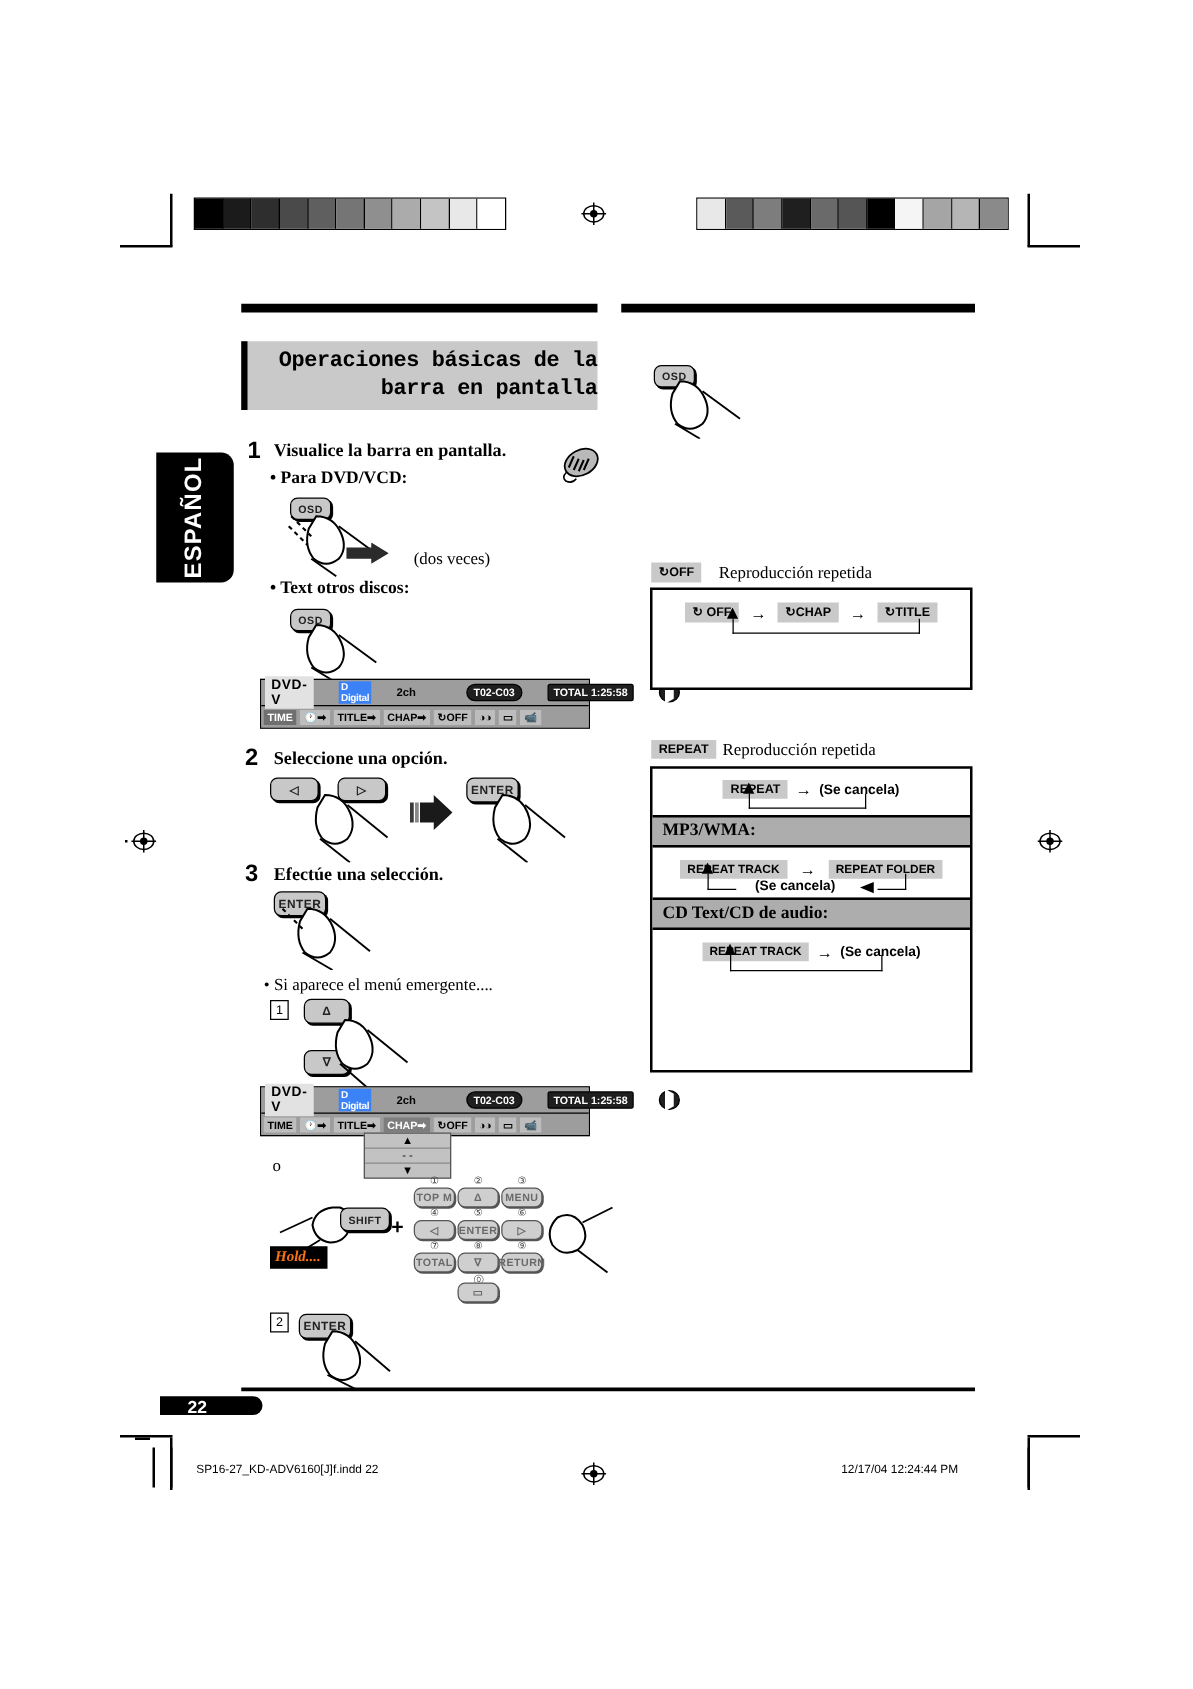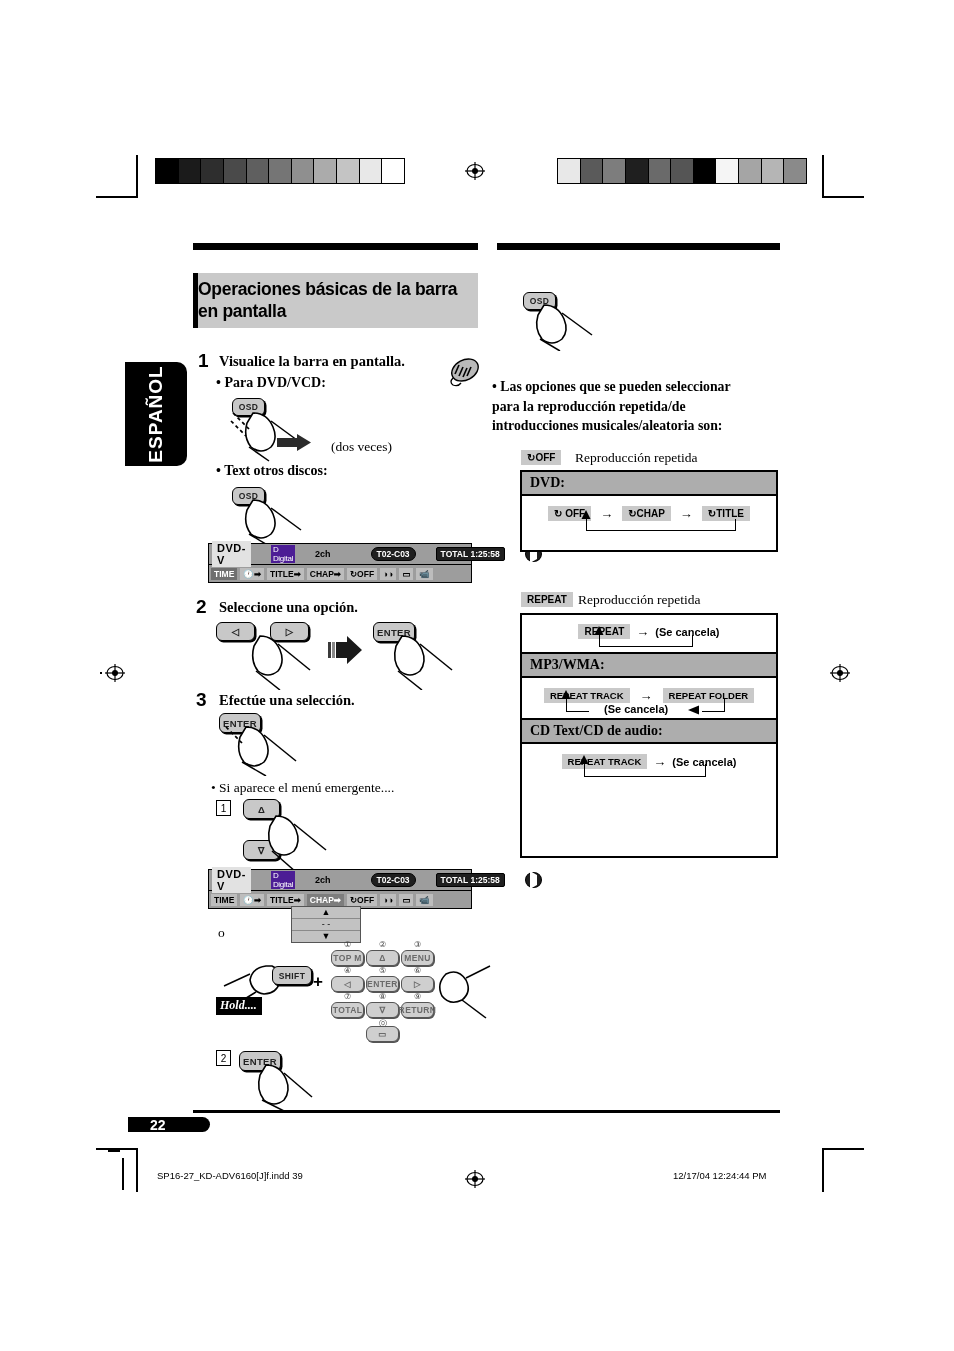--- a/index.html
+++ b/index.html
@@ -24,22 +24,22 @@
     color:#fff;font-family:"Liberation Sans",sans-serif;font-weight:bold;
     font-size:19px;letter-spacing:1px;white-space:nowrap;}
 
   
   .toprule{position:absolute;background:#000;height:7px;}
 
   
   .titlebox{position:absolute;left:193px;top:273px;width:285px;height:55px;
     background:#c9c9c9;border-left:5px solid #000;box-sizing:border-box;
     display:flex;align-items:center;justify-content:center;}
-  .titlebox h1{margin:0;font-family:Liberation Sans, sans-serif;font-weight:bold;
-    font-size:17.5px;line-height:1.25;text-align:left;letter-spacing:-.3px;}
+  .titlebox h1{margin:0;font-family:Liberation Mono, monospace;font-weight:bold;
+    font-size:17.5px;line-height:1.25;text-align:right;letter-spacing:-.3px;}
 
   .rhead{position:absolute;left:497px;top:262px;width:283px;
     font-family:"Liberation Sans",sans-serif;font-weight:bold;font-size:14.5px;
     border-bottom:2.5px solid #000;padding-bottom:2px;letter-spacing:-.2px;}
 
   
   .stepno{position:absolute;font-family:"Liberation Sans",sans-serif;font-weight:bold;font-size:19px;}
   .steptxt{position:absolute;font-family:"Liberation Serif",serif;font-weight:bold;font-size:14.5px;}
   .sub{position:absolute;font-family:"Liberation Serif",serif;font-weight:bold;font-size:14px;}
   .plain{position:absolute;font-family:"Liberation Serif",serif;font-size:13.5px;}
@@ -52,36 +52,36 @@
     box-shadow:1.5px 1.5px 0 #000;}
   .key.big{font-size:9.5px;}
   .key.dim{color:#6a6a6a;background:#cfcfcf;box-shadow:1px 1px 0 #555;border-color:#555;}
 
   
   .finger{position:absolute;}
 
   
   .bigarrow{position:absolute;}
 
-  .holdbadge{position:absolute;background:#000;color:#ffffff;
+  .holdbadge{position:absolute;background:#000;color:#f97316;
     font-family:"Liberation Serif",serif;font-style:italic;font-weight:bold;
     font-size:12px;padding:1px 5px 2px 4px;}
 
   
   .osdbar{position:absolute;background:#9d9d9d;border:1.5px solid #000;
     font-family:"Liberation Sans",sans-serif;width:262px;}
   .osdrow1{display:flex;align-items:center;height:20px;background:#9d9d9d;padding:0 3px;gap:20px;}
   .osdrow2{display:flex;align-items:center;height:17px;background:#9d9d9d;
      border-top:1.5px solid #000;padding:0 2px;gap:3px;}
   .chip{background:#cfcfcf;border:1px solid #3a3a3a;border-radius:2px;
         font-size:8.5px;font-weight:bold;padding:1px 3px;white-space:nowrap;}
   .chip.dark{background:#1f1f1f;color:#fff;border-radius:7px;border-color:#000;padding:1px 5px;}
   .chip.flat{background:#bdbdbd;border:none;border-radius:0;}
   .dvdv{background:#e2e2e2;font-weight:bold;font-size:11px;padding:1px 5px;letter-spacing:.5px;}
-  .dolby{font-size:8px;font-weight:normal;background:#4c1d95;color:#fff;padding:0 2px;letter-spacing:-.3px;}
+  .dolby{font-size:8px;font-weight:bold;background:#3b82f6;color:#fff;padding:0 2px;letter-spacing:-.3px;}
   .playtri{width:0;height:0;border-left:7px solid #fff;border-top:4.5px solid transparent;border-bottom:4.5px solid transparent;}
 
   .popup{position:absolute;width:68px;border:1px solid #555;background:#c2c2c2;
      font-family:"Liberation Sans",sans-serif;font-size:9px;text-align:center;}
   .popup div{border-bottom:1px solid #8a8a8a;height:11px;line-height:11px;}
   .popup div:last-child{border-bottom:none;}
 
   
   .optbox{position:absolute;border:2px solid #000;background:#fff;box-sizing:border-box;}
   .optbox .hdr{background:#adadad;border-bottom:2px solid #000;
@@ -370,27 +370,25 @@
   </svg>
 
 
   <div class="key" style="left:523px;top:292px;width:31px;height:16px;">OSD</div>
   <svg class="finger" style="left:520px;top:299px;width:90px;height:52px;" viewBox="0 0 90 52">
     <path d="M24 6 Q38 6 44 20 Q49 32 42 40 Q32 48 22 40 Q14 30 18 16 Z" fill="#fff" stroke="#000" stroke-width="1.6"></path>
     <path d="M42 14 L72 36" stroke="#000" stroke-width="1.5" fill="none"></path>
     <path d="M20 40 L40 52" stroke="#000" stroke-width="1.5" fill="none"></path>
   </svg>
 
-  <div class="bullbold" style="left:492px;top:377px;width:268px;">• Las opciones que se pueden seleccionar para la reproducción repetida/de introducciones musicales/aleatoria son:</div>
 
   <div class="labeltag" style="left:521px;top:450px;">↻<span>OFF</span></div>
   <div class="labeltxt" style="left:575px;top:450px;">Reproducción repetida</div>
 
   <div class="optbox" style="left:520px;top:470px;width:258px;height:82px;">
-    <div class="hdr">DVD:</div>
     <div class="body">
       <div class="flowrow">
         <span class="tag">↻&nbsp;<span>OFF</span></span>
         <span class="arr">→</span>
         <span class="tag">↻<span>CHAP</span></span>
         <span class="arr">→</span>
         <span class="tag">↻<span>TITLE</span></span>
       </div>
       <div class="loop" style="left:64px;top:23px;width:148px;height:11px;"></div>
       <svg style="position:absolute;left:59px;top:14px;width:10px;height:12px;" viewBox="0 0 10 12">
@@ -445,20 +443,20 @@
       <svg style="position:absolute;left:57px;top:11px;width:10px;height:12px;" viewBox="0 0 10 12">
         <path d="M5 0 L9.5 9 H0.5 Z" fill="#000"></path>
       </svg>
     </div>
   </div>
 
   <div class="footrule" style="left:193px;top:1110px;width:587px;"></div>
   <div class="pagenum" style="left:128px;top:1117px;width:60px;height:15px;">
     <span>22</span>
   </div>
-  <div class="footmeta" style="left:157px;top:1170px;">SP16-27_KD-ADV6160[J]f.indd   39</div>
+  <div class="footmeta" style="left:157px;top:1170px;">SP16-27_KD-ADV6160[J]f.indd   22</div>
   <div class="footmeta" style="left:673px;top:1170px;">12/17/04   12:24:44 PM</div>
 
   <div class="cmark" style="left:108px;top:1150px;width:12px;height:2px;"></div>
   <div class="cmark" style="left:122px;top:1158px;width:2px;height:32px;"></div>
   <div class="cmark" style="left:136px;top:1158px;width:2px;height:32px;"></div>
   <div class="cmark" style="left:822px;top:1158px;width:2px;height:32px;"></div>
 </div>
 
 </body></html>

